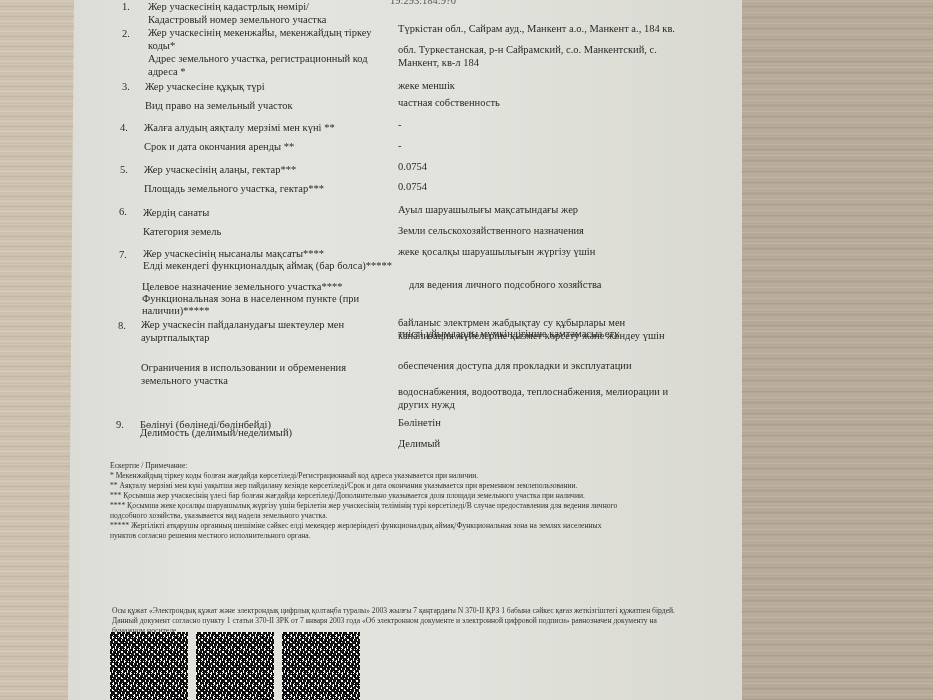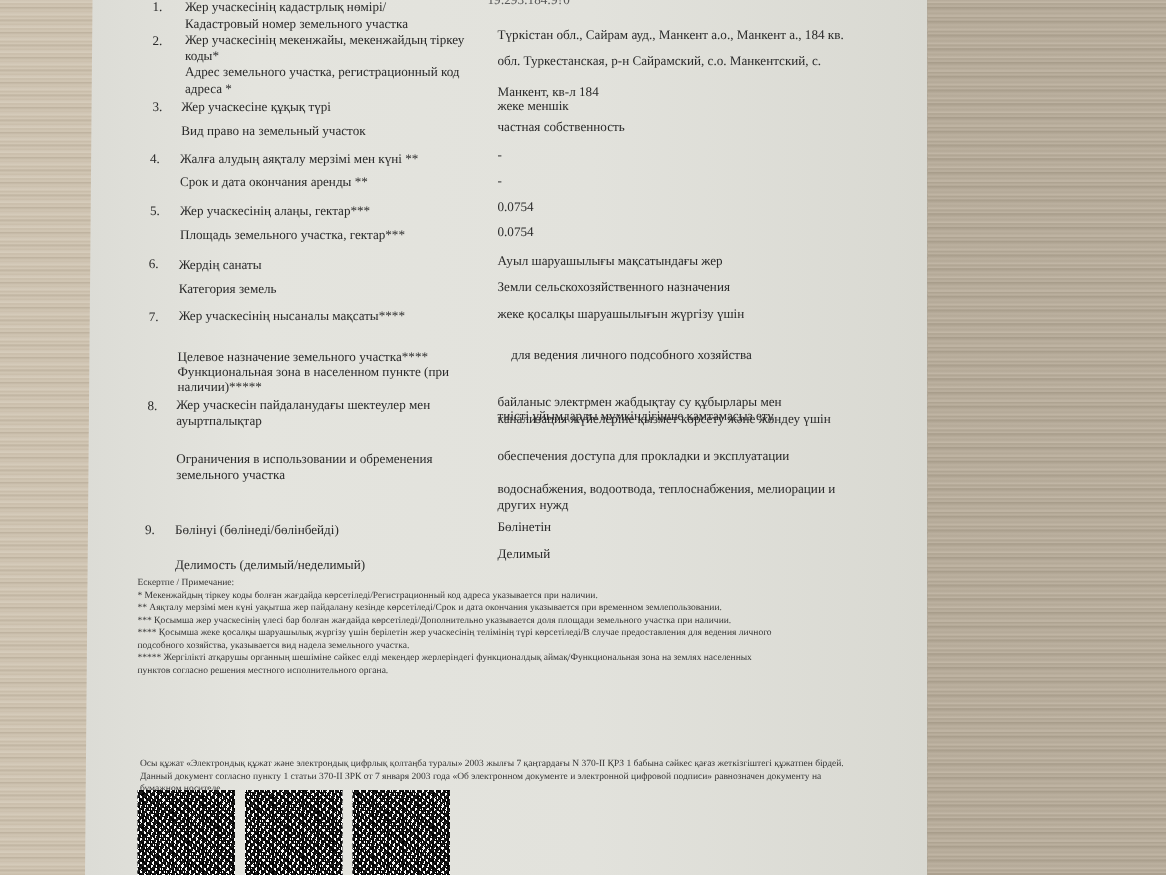--- a/index.html
+++ b/index.html
@@ -47,21 +47,21 @@
   <div class="txt" style="left:80px; top:0px;">Жер учаскесінің кадастрлық нөмірі/</div>
   <div class="txt" style="left:80px; top:13px;">Кадастровый номер земельного участка</div>
 
   <div class="num" style="left:54px; top:28px;">2.</div>
   <div class="txt" style="left:80px; top:26px;text-align:center;">Жер учаскесінің мекенжайы, мекенжайдың тіркеу</div>
   <div class="txt" style="left:80px; top:39px;">коды*</div>
   <div class="txt" style="left:80px; top:52px;">Адрес земельного участка, регистрационный код</div>
   <div class="txt" style="left:80px; top:65px;">адреса *</div>
   <div class="val" style="left:330px; top:22px;">Түркістан обл., Сайрам ауд., Манкент а.о., Манкент а., 184 кв.</div>
   <div class="val" style="left:330px; top:43px;">обл. Туркестанская, р-н Сайрамский, с.о. Манкентский, с.</div>
-  <div class="val" style="left:330px; top:68px;">Манкент, кв-л 184</div>
+  <div class="val" style="left:330px; top:56px;">Манкент, кв-л 184</div>
 
   <div class="num" style="left:54px; top:81px;">3.</div>
   <div class="txt" style="left:77px; top:80px;">Жер учаскесіне құқық түрі</div>
   <div class="txt" style="left:77px; top:99px;">Вид право на земельный участок</div>
   <div class="val" style="left:330px; top:79px;">жеке меншік</div>
   <div class="val" style="left:330px; top:96px;">частная собственность</div>
 
   <div class="num" style="left:52px; top:122px;">4.</div>
   <div class="txt" style="left:76px; top:121px;">Жалға алудың аяқталу мерзімі мен күні **</div>
   <div class="txt" style="left:76px; top:140px;">Срок и дата окончания аренды **</div>
@@ -75,41 +75,42 @@
   <div class="val" style="left:330px; top:180px;">0.0754</div>
 
   <div class="num" style="left:51px; top:206px;">6.</div>
   <div class="txt" style="left:75px; top:206px;text-align:center;">Жердің санаты</div>
   <div class="txt" style="left:75px; top:225px;">Категория земель</div>
   <div class="val" style="left:330px; top:203px;">Ауыл шаруашылығы мақсатындағы жер</div>
   <div class="val" style="left:330px; top:224px;">Земли сельскохозяйственного назначения</div>
 
   <div class="num" style="left:51px; top:249px;">7.</div>
   <div class="txt" style="left:75px; top:247px;">Жер учаскесінің нысаналы мақсаты****</div>
+  <div class="txt" style="left:75px; top:259px;">Елді мекендегі функционалдық аймақ (бар болса)*****</div>
   <div class="txt" style="left:74px; top:280px;">Целевое назначение земельного участка****</div>
   <div class="txt" style="left:74px; top:292px;">Функциональная зона в населенном пункте (при</div>
   <div class="txt" style="left:74px; top:304px;">наличии)*****</div>
   <div class="val" style="left:330px; top:245px;">жеке қосалқы шаруашылығын жүргізу үшін</div>
   <div class="val" style="left:330px; top:278px;margin-left:11px;">для ведения личного подсобного хозяйства</div>
 
   <div class="num" style="left:50px; top:320px;">8.</div>
   <div class="txt" style="left:73px; top:318px;">Жер учаскесін пайдаланудағы шектеулер мен</div>
   <div class="txt" style="left:73px; top:331px;">ауыртпалықтар</div>
   <div class="txt" style="left:73px; top:361px;">Ограничения в использовании и обременения</div>
   <div class="txt" style="left:73px; top:374px;">земельного участка</div>
   <div class="val" style="left:330px; top:316px;"> байланыс электрмен жабдықтау су құбырлары мен</div>
   <div class="val" style="left:330px; top:329px;">канализация   жүйелеріне қызмет көрсету және жөндеу   үшін</div>
   <div class="val" style="left:330px; top:327px;">тиісті ұйымдарды мүмкіндігінше қамтамасыз ету</div>
   <div class="val" style="left:330px; top:359px;"> обеспечения доступа для прокладки и эксплуатации</div>
   <div class="val" style="left:330px; top:385px;">водоснабжения, водоотвода, теплоснабжения, мелиорации и</div>
   <div class="val" style="left:330px; top:398px;">других нужд</div>
 
   <div class="num" style="left:48px; top:419px;">9.</div>
   <div class="txt" style="left:72px; top:418px;">Бөлінуі (бөлінеді/бөлінбейді)</div>
-  <div class="txt" style="left:72px; top:446px;">Делимость (делимый/неделимый)</div>
+  <div class="txt" style="left:72px; top:426px;">Делимость (делимый/неделимый)</div>
   <div class="val" style="left:330px; top:416px;">Бөлінетін</div>
   <div class="val" style="left:330px; top:437px;text-align:right;">Делимый</div>
 
   <div class="note" style="top:461px;">Ескертпе / Примечание:</div>
   <div class="note" style="top:471px;text-align:right;">* Мекенжайдың тіркеу коды болған жағдайда көрсетіледі/Регистрационный код адреса указывается при наличии.</div>
   <div class="note" style="top:481px;">** Аяқталу мерзімі мен күні уақытша жер пайдалану кезінде көрсетіледі/Срок и дата окончания указывается при временном землепользовании.</div>
   <div class="note" style="top:491px;">*** Қосымша жер учаскесінің үлесі бар болған жағдайда көрсетіледі/Дополнительно указывается доля площади земельного участка при наличии.</div>
   <div class="note" style="top:501px;">**** Қосымша жеке қосалқы шаруашылық жүргізу үшін берілетін жер учаскесінің телімінің түрі көрсетіледі/В случае предоставления для ведения личного</div>
   <div class="note" style="top:511px;">подсобного хозяйства, указывается вид надела земельного участка.</div>
   <div class="note" style="top:521px;">***** Жергілікті атқарушы органның шешіміне сәйкес елді мекендер жерлеріндегі функционалдық аймақ/Функциональная зона на землях населенных</div>

